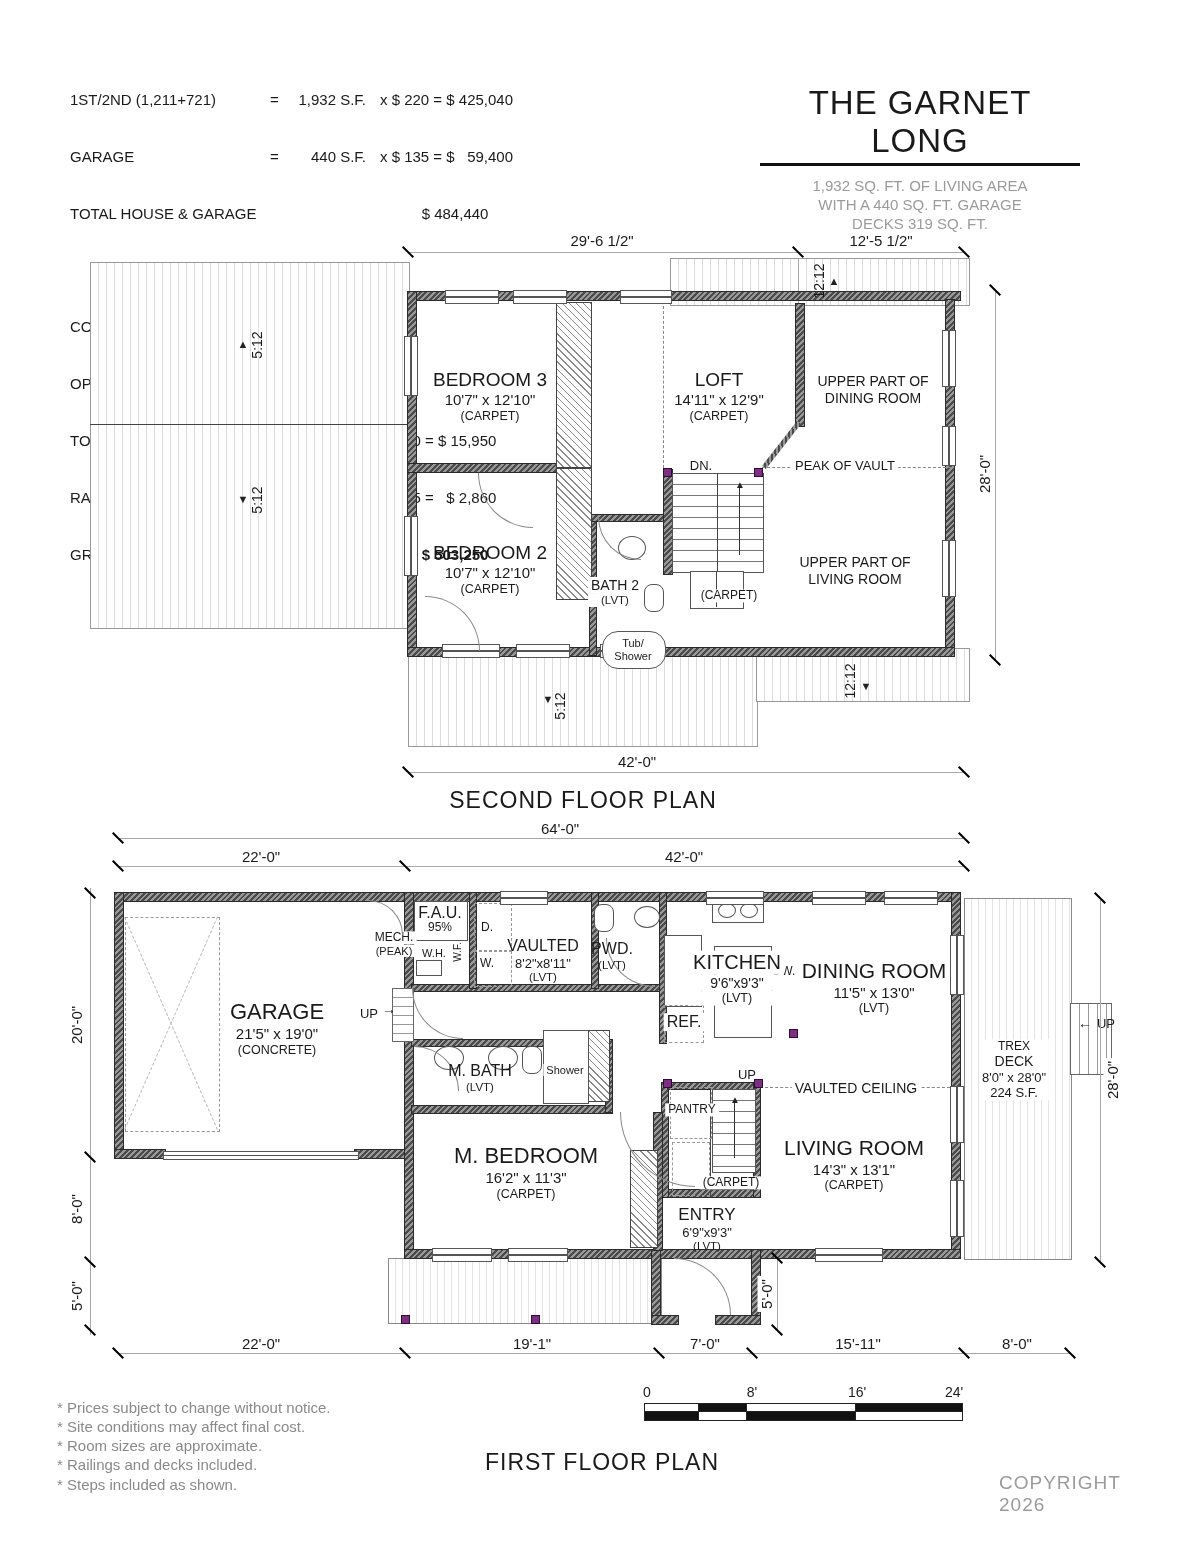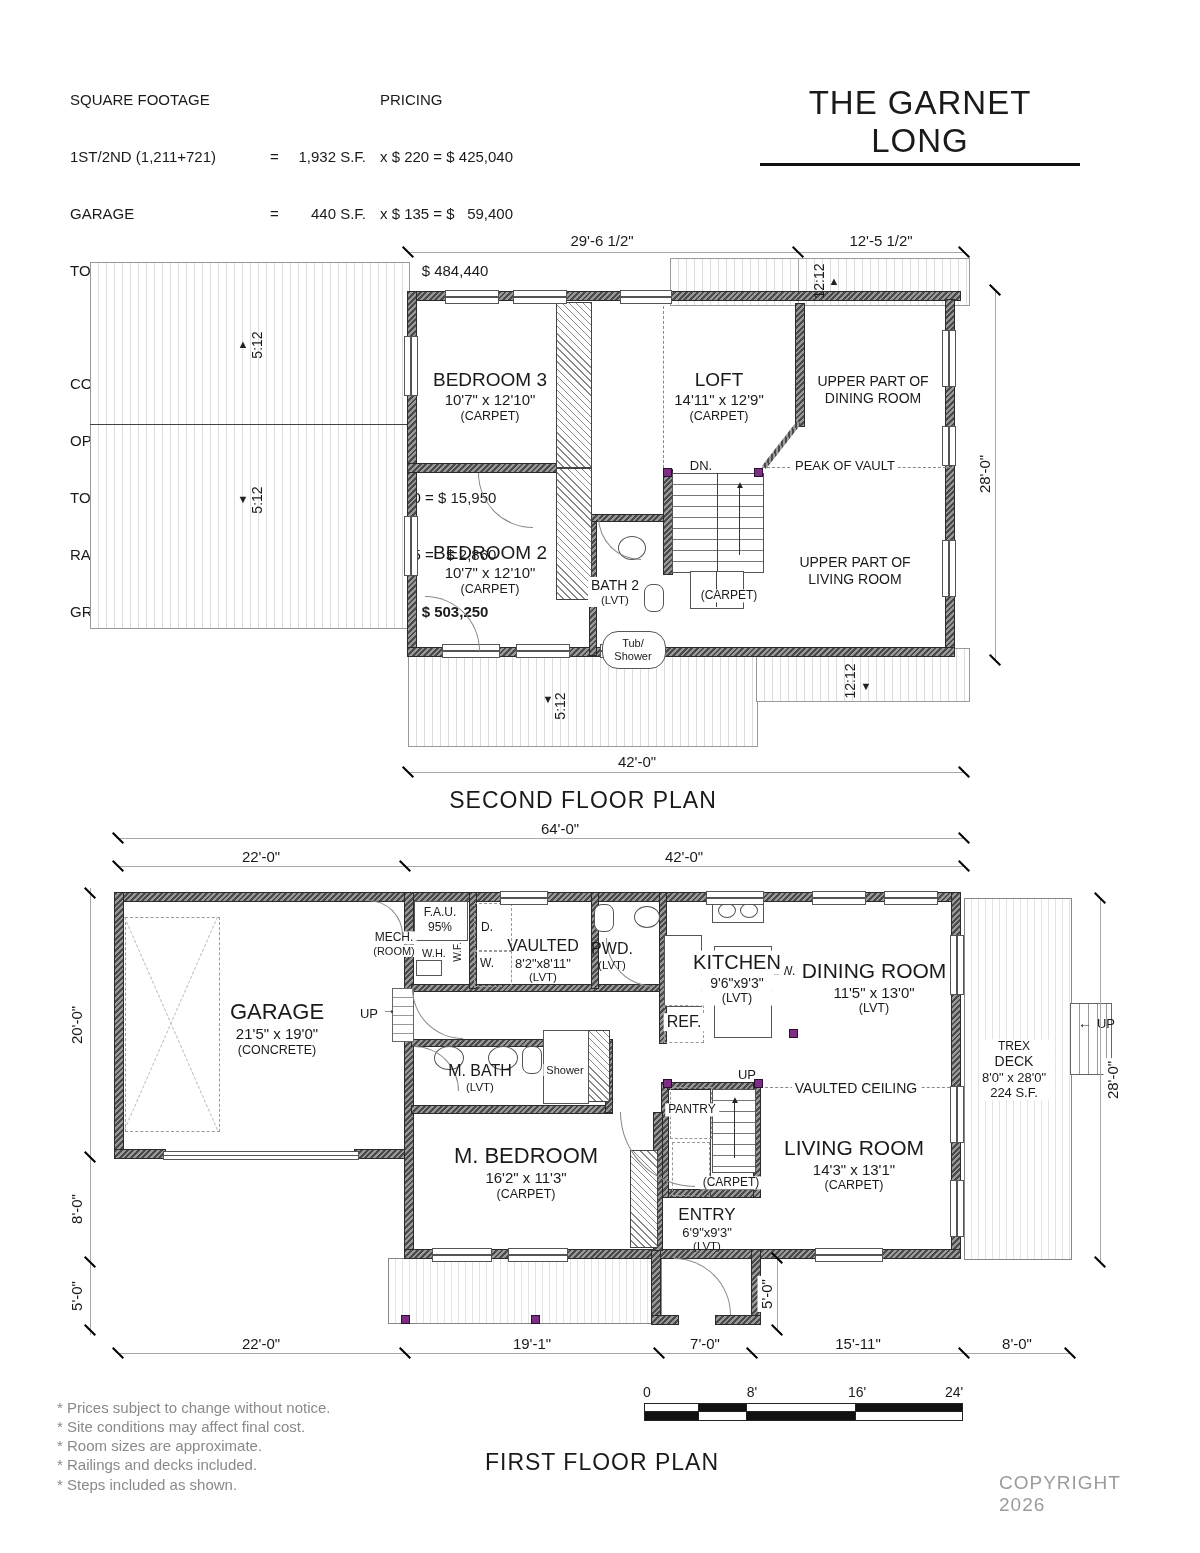--- a/index.html
+++ b/index.html
@@ -66,24 +66,20 @@
   .stick{position:absolute;transform:translate(-50%,-50%);font-size:14px}
   .glyph{position:absolute;transform:translate(-50%,-50%);color:#222}
 </style>
 </head>
 <body>
 
 <div class="sheet">
 
   <div class="pricing">
     <div class="prow">
-      <span>SQUARE FOOTAGE</span><span></span><span></span>
-      <span class="c">PRICING</span>
-    </div>
-    <div class="prow">
       <span>1ST/2ND (1,211+721)</span>
       <span>=</span>
       <span class="v">1,932 S.F.</span>
       <span class="c">x $ 220 = $ 425,040</span>
     </div>
     <div class="prow">
       <span>GARAGE</span>
       <span>=</span>
       <span class="v">440 S.F.</span>
       <span class="c">x $ 135 = $   59,400</span>
@@ -122,20 +118,25 @@
     <div class="prow">
       <span>GRAND TOTAL</span>
       <span></span>
       <span class="v"></span>
       <span class="c bold">          $ 503,250</span>
     </div>
   </div>
 
   <div class="tblock">
     <span class="ttl">THE GARNET LONG</span>
+    <div class="tsub">
+      <div>1,932 SQ. FT. OF LIVING AREA</div>
+      <div>WITH A 440 SQ. FT. GARAGE</div>
+      <div>DECKS 319 SQ. FT.</div>
+    </div>
   </div>
 
   <div class="roofv" style="left:90px;top:262px;width:318px;height:365px"></div>
   <div class="hline dkline" style="left:90px;top:424px;width:318px"></div>
   <div class="roofv" style="left:670px;top:258px;width:298px;height:46px"></div>
   <div class="roofv" style="left:408px;top:655px;width:348px;height:90px"></div>
   <div class="roofv" style="left:756px;top:648px;width:212px;height:52px"></div>
   <div class="vline" style="left:798px;top:258px;height:46px"></div>
 
   <div class="wall" style="left:408px;top:292px;width:552px;height:8px"></div>
@@ -277,24 +278,24 @@
   <div class="closet" style="left:588px;top:1030px;width:20px;height:70px"></div>
 
   <div class="dashbox" style="left:125px;top:917px;width:93px;height:213px"></div>
   <div class="dline" style="left:125px;top:917px;width:232px;transform:rotate(66.4deg)"></div>
   <div class="dline" style="left:218px;top:917px;width:232px;transform:rotate(113.6deg)"></div>
   <div class="stepsh" style="left:392px;top:988px;width:20px;height:52px"></div>
   <div class="lbl wb" style="left:369px;top:1014px;font-size:13px">UP</div>
   <div class="glyph" style="left:389px;top:1009px;font-size:14px">→</div>
 
   <div class="box" style="left:414px;top:901px;width:52px;height:38px"></div>
-  <div class="lbl" style="left:440px;top:913px;font-size:12px">F.A.U.</div>
+  <div class="lbl" style="left:440px;top:913px;font-size:16px">F.A.U.</div>
   <div class="lbl" style="left:440px;top:928px;font-size:12px">95%</div>
   <div class="lbl wb" style="left:394px;top:938px;font-size:12px">MECH.</div>
-  <div class="lbl wb" style="left:394px;top:951px;font-size:11px">(ROOM)</div>
+  <div class="lbl wb" style="left:394px;top:951px;font-size:11px">(PEAK)</div>
   <div class="lbl wb" style="left:434px;top:953px;font-size:11px">W.H.</div>
   <div class="box" style="left:416px;top:960px;width:24px;height:14px"></div>
   <div class="lbl rot" style="left:457px;top:952px;font-size:10px">W.F.</div>
   <div class="dashbox" style="left:474px;top:903px;width:36px;height:46px"></div>
   <div class="lbl" style="left:487px;top:928px;font-size:12px">D.</div>
   <div class="dashbox" style="left:474px;top:951px;width:36px;height:34px"></div>
   <div class="lbl" style="left:487px;top:964px;font-size:12px">W.</div>
   <div class="rnd" style="left:594px;top:904px;width:18px;height:26px"></div>
   <div class="ell" style="left:634px;top:906px;width:24px;height:20px"></div>
 

